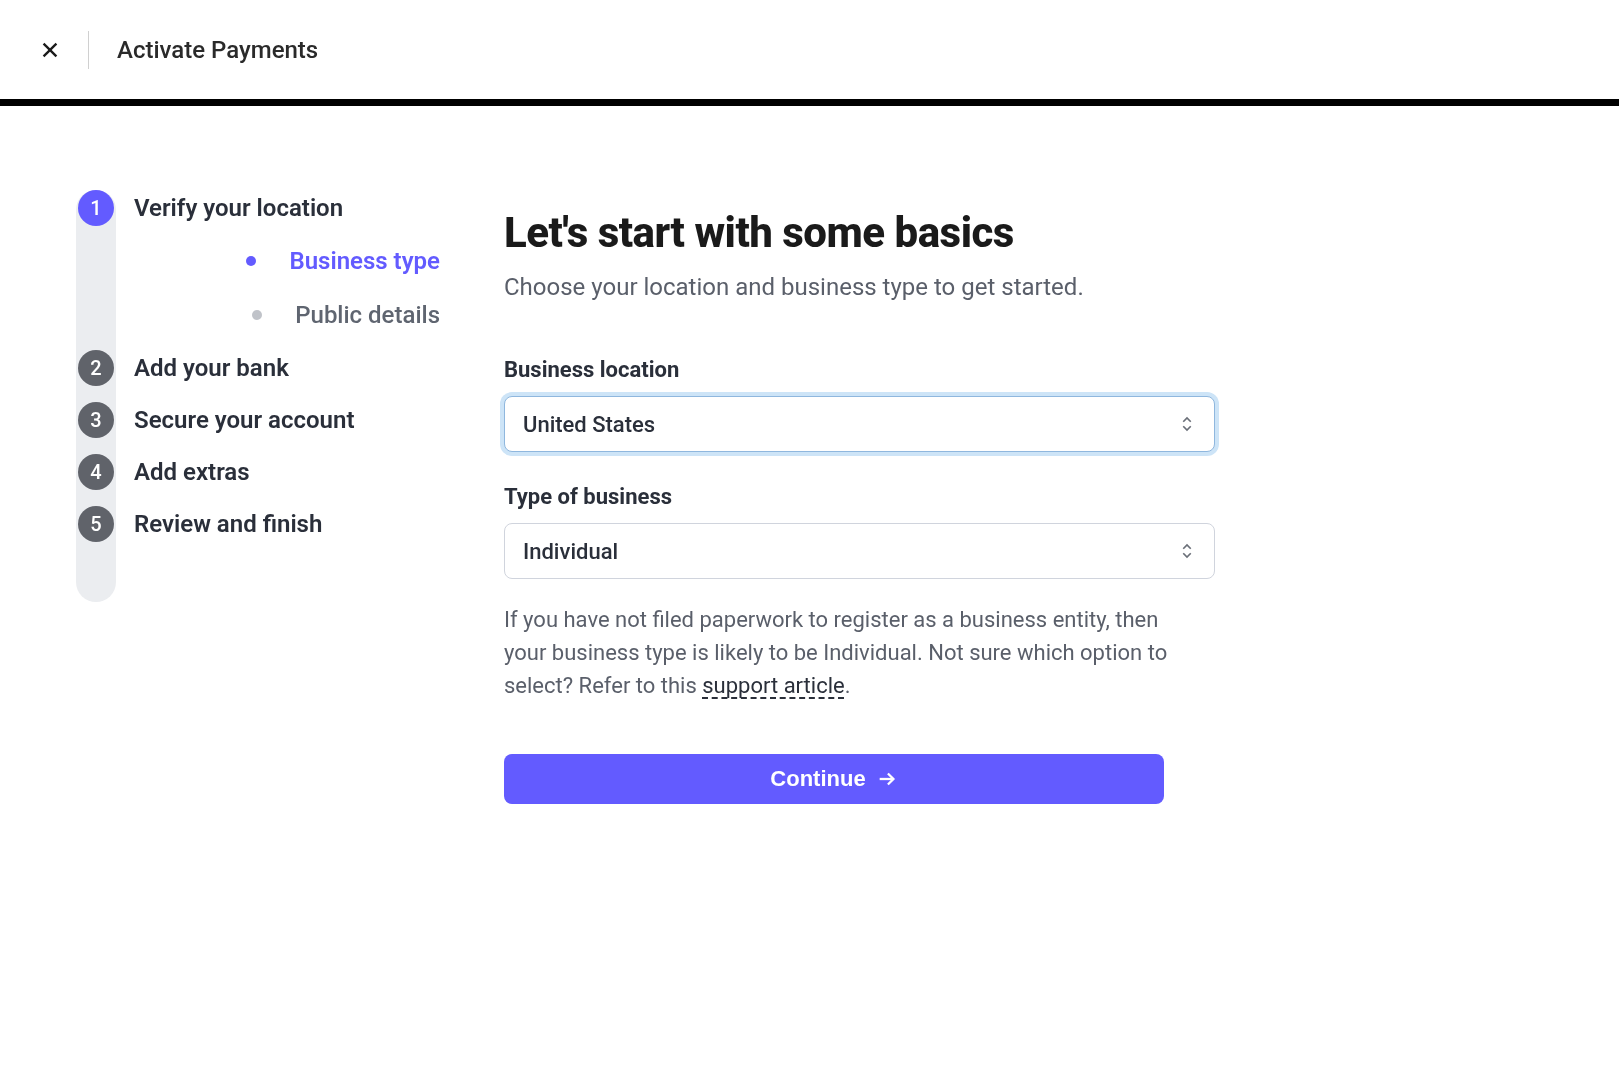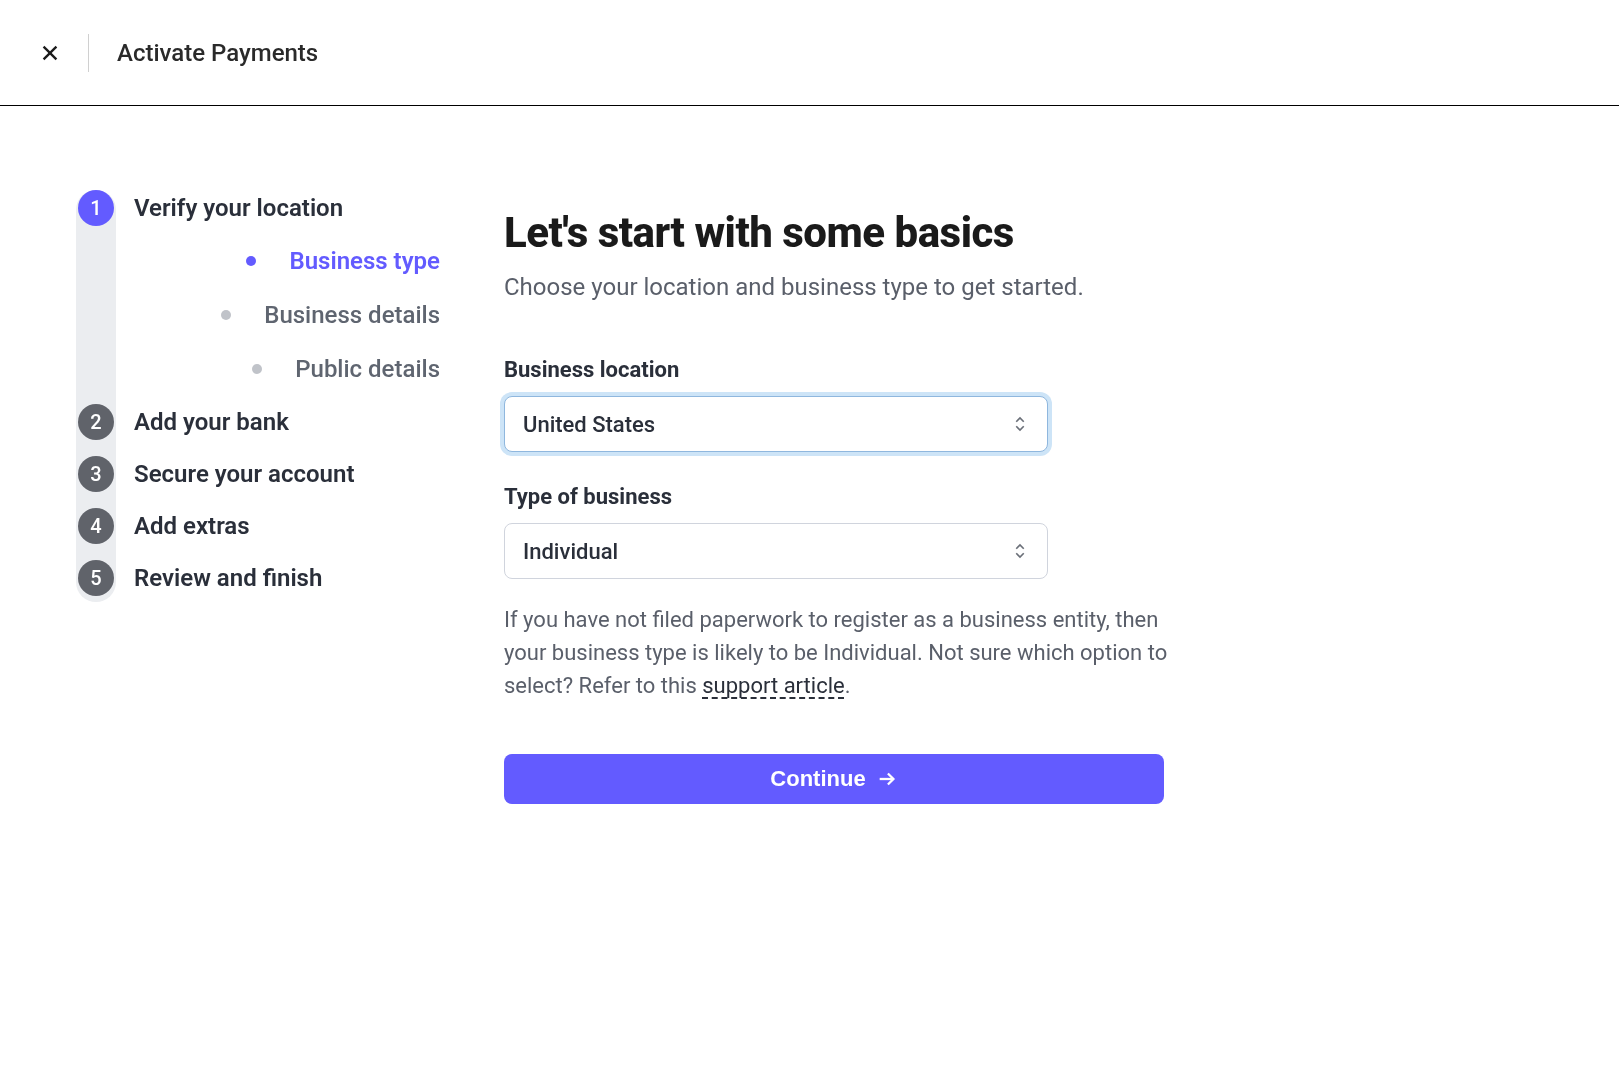--- a/index.html
+++ b/index.html
@@ -11,21 +11,21 @@
       font-family: -apple-system, BlinkMacSystemFont, "Segoe UI", Roboto, Helvetica, Arial, sans-serif;
       background: #ffffff;
       color: #1a1a1a;
       width: 1619px;
       height: 1080px;
     }
     .header {
       display: flex;
       align-items: center;
       height: 106px;
-      border-bottom: 1px solid #000000;
+      border-bottom: 7px solid #000000;
       padding-left: 30px;
     }
     .close-btn {
       width: 40px;
       height: 40px;
       display: flex;
       align-items: center;
       justify-content: center;
       cursor: pointer;
       color: #1a1a1a;
@@ -158,21 +158,21 @@
     }
     .field-label {
       font-size: 22px;
       font-weight: 700;
       color: #2a2f3a;
       margin-bottom: 14px;
       display: block;
     }
     .select-wrapper {
       position: relative;
-      width: 544px;
+      width: 711px;
     }
     .select-control {
       width: 100%;
       height: 56px;
       border: 1px solid #d0d4dd;
       border-radius: 8px;
       padding: 0 18px;
       font-size: 22px;
       font-weight: 500;
       color: #2a2f3a;
@@ -250,24 +250,20 @@
         <div class="step-number active">1</div>
         <div class="step-label">Verify your location</div>
       </div>
 
       <div class="substep-item">
         <div class="substep-dot active"></div>
         <div class="substep-label active">Business type</div>
       </div>
       <div class="substep-item">
         <div class="substep-dot inactive"></div>
-        <div class="substep-label inactive">Business details</div>
-      </div>
-      <div class="substep-item">
-        <div class="substep-dot inactive"></div>
         <div class="substep-label inactive">Public details</div>
       </div>
 
       <div class="step-item">
         <div class="step-number inactive">2</div>
         <div class="step-label">Add your bank</div>
       </div>
       <div class="step-item">
         <div class="step-number inactive">3</div>
         <div class="step-label">Secure your account</div>

